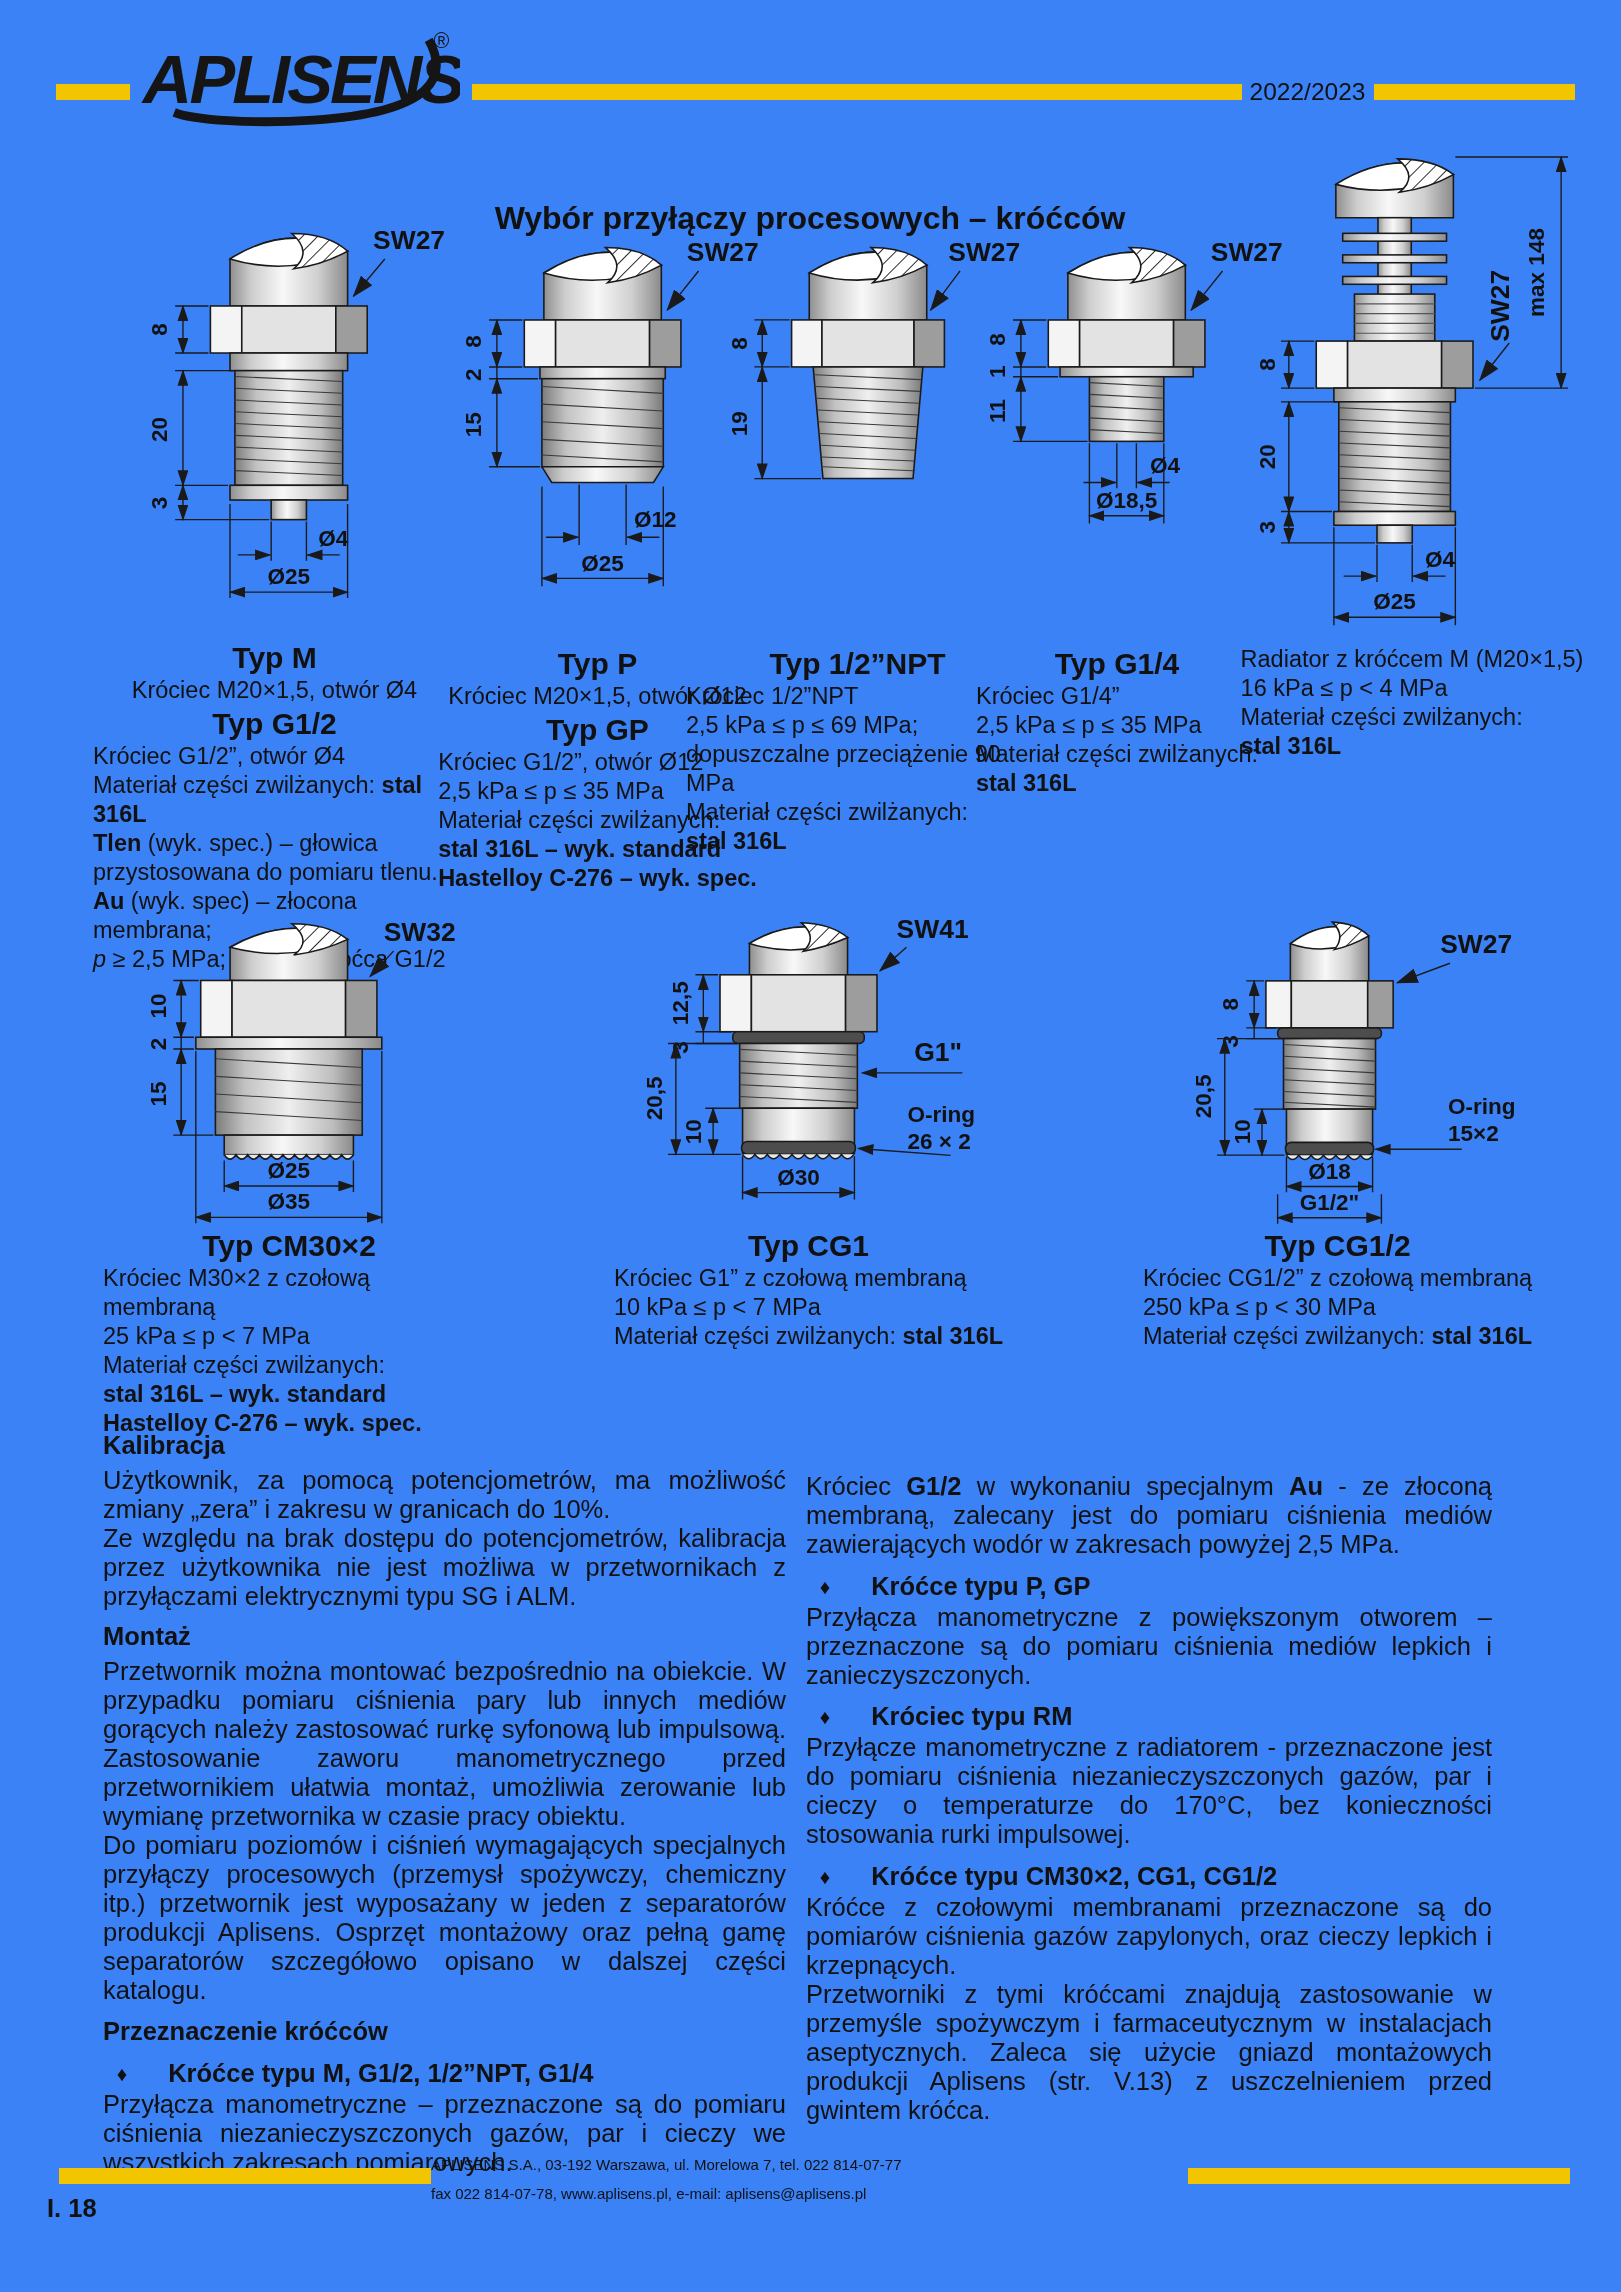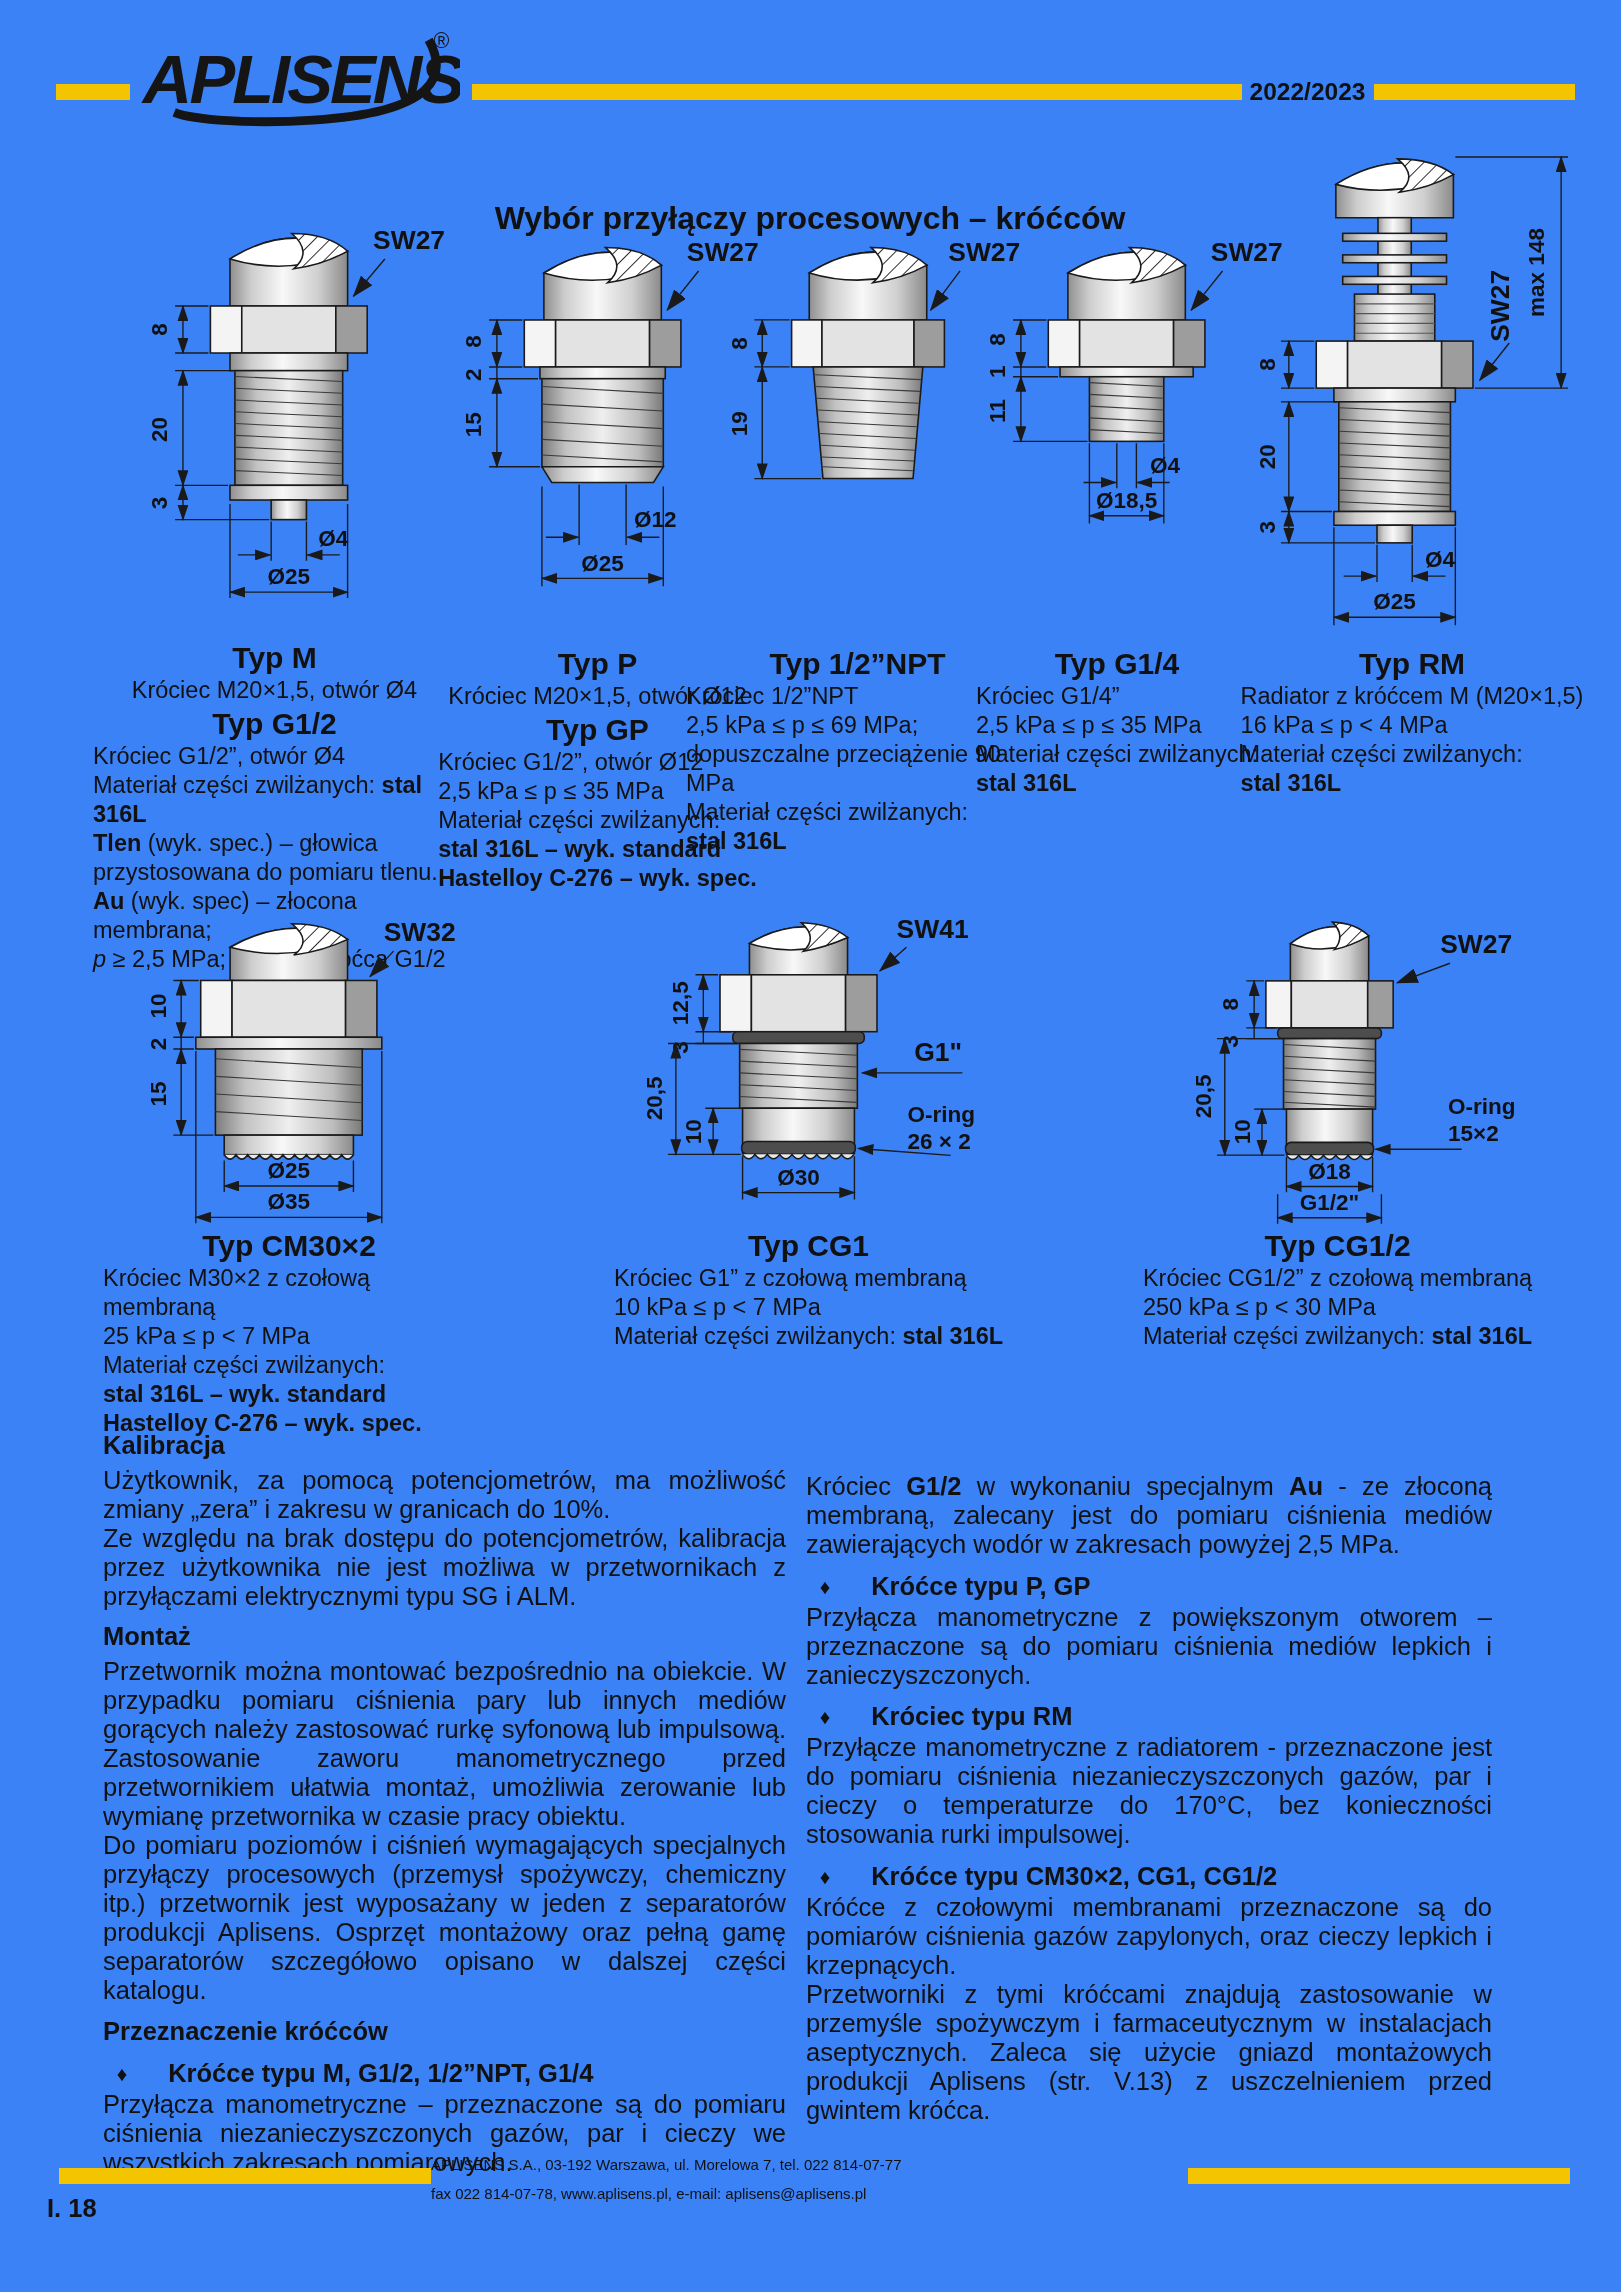--- a/index.html
+++ b/index.html
@@ -1,20 +1,20 @@
 <!DOCTYPE html>
 <html><head>
 <meta charset="utf-8">
 <style>
   html,body{margin:0;padding:0;background:#fff;}
   .page{position:relative;width:1621px;height:2293px;background:#3b82f6;overflow:hidden;
         font-family:"Liberation Sans",sans-serif;color:#111;}
   .abs{position:absolute;}
   .ybar{position:absolute;height:15.7px;background:#F2C500;}
-  .year{position:absolute;font-size:24.5px;font-weight:bold;text-align:center;}
+  .year{position:absolute;font-size:24.5px;font-weight:normal;text-align:center;}
   .title{position:absolute;text-align:center;font-size:32px;font-weight:bold;}
   .fig{position:absolute;}
   .s{stroke:#1a1a1a;stroke-width:1.6;}
   .thr{stroke:#3a3a3a;stroke-width:1.1;fill:none;}
   .rib{stroke:#555;stroke-width:1.2;fill:none;}
   .dim{stroke:#1a1a1a;stroke-width:1.4;fill:none;}
   .dt{font:bold 23px "Liberation Sans",sans-serif;fill:#111;}
   .swt{font:bold 27px "Liberation Sans",sans-serif;fill:#111;}
   .cap{position:absolute;text-align:center;}
   .ch{font-size:30px;font-weight:bold;line-height:37px;}
@@ -311,21 +311,20 @@
     <div class="ch">Typ G1/4</div>
     <div class="clines">
       <div class="cl">Króciec G1/4”</div>
       <div class="cl">2,5 kPa ≤ p ≤ 35 MPa</div>
       <div class="cl">Materiał części zwilżanych:</div>
       <div class="cl b">stal 316L</div>
     </div>
   </div>
 
   <div class="cap" style="left:1206px;top:645px;width:412px">
-    <div class="ch">Typ RM</div>
     <div class="clines">
       <div class="cl">Radiator z króćcem M (M20×1,5)</div>
       <div class="cl">16 kPa ≤ p &lt; 4 MPa</div>
       <div class="cl">Materiał części zwilżanych:</div>
       <div class="cl b">stal 316L</div>
     </div>
   </div>
 
   <svg class="fig" style="left:137px;top:910px" width="333" height="323" viewBox="0 0 340 330">
     <g>

